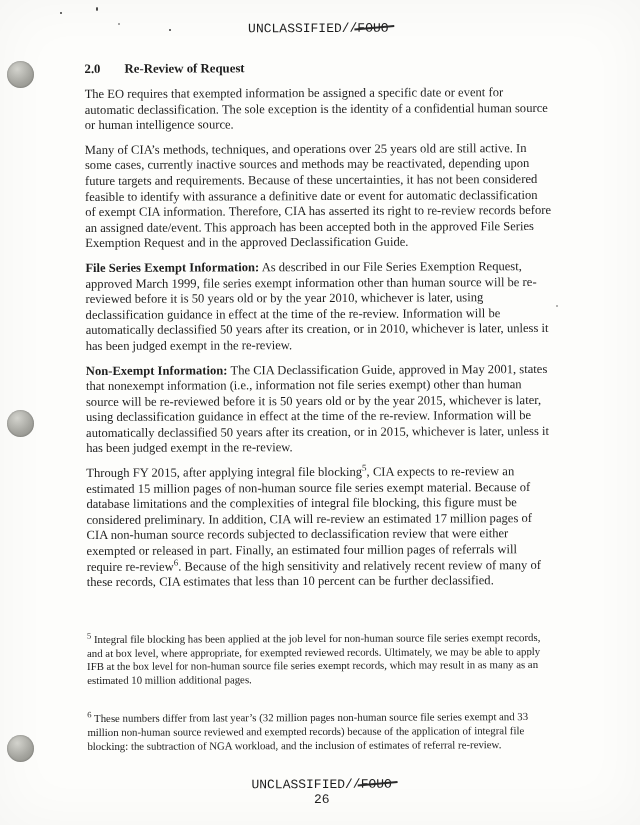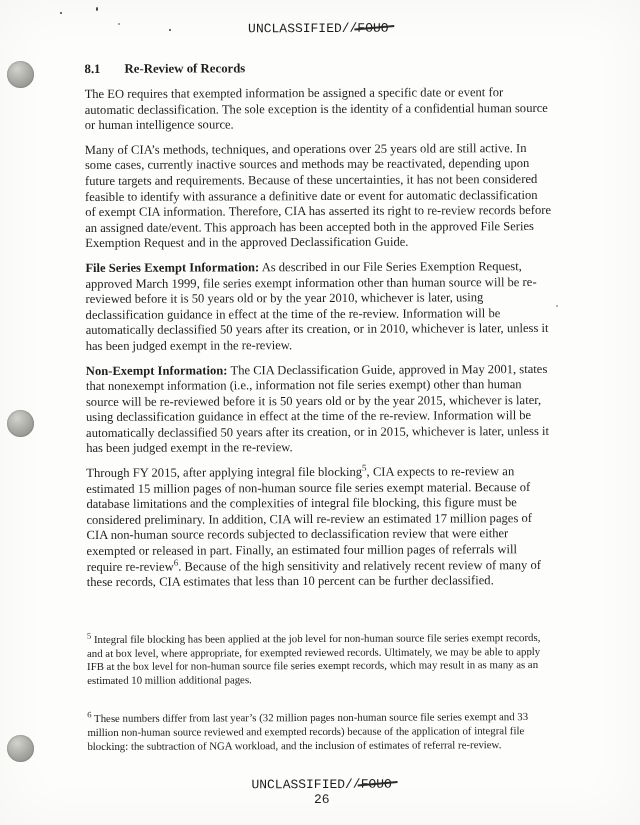--- a/index.html
+++ b/index.html
@@ -118,21 +118,21 @@
   <div class="speck speck-4"></div>
   <div class="speck speck-5"></div>
 
   <div class="tilt">
 
     <div class="classification top"><span>UNCLASSIFIED//</span><span class="struck">FOUO</span></div>
 
     <div class="content">
 
       <div class="section-heading">
-        <span class="sec-num">8.1</span><span>Re-Review of Records</span>
+        <span class="sec-num">2.0</span><span>Re-Review of Request</span>
       </div>
 
       <p>The EO requires that exempted information be assigned a specific date or event for automatic declassification.  The sole exception is the identity of a confidential human source or human intelligence source.</p>
 
       <p>Many of CIA’s methods, techniques, and operations over 25 years old are still active.  In some cases, currently inactive sources and methods may be reactivated, depending upon future targets and requirements.  Because of these uncertainties, it has not been considered feasible to identify with assurance a definitive date or event for automatic declassification of exempt CIA information. Therefore, CIA has asserted its right to re-review records before an assigned date/event.  This approach has been accepted both in the approved File Series Exemption Request and in the approved Declassification Guide.</p>
 
       <p><span class="lead">File Series Exempt Information:</span><span> As described in our File Series Exemption Request, approved March 1999, file series exempt information other than human source will be re-reviewed before it is 50 years old or by the year 2010, whichever is later, using declassification guidance in effect at the time of the re-review.  Information will be automatically declassified 50 years after its creation, or in 2010, whichever is later, unless it has been judged exempt in the re-review.</span></p>
 
       <p><span class="lead">Non-Exempt Information:</span><span> The CIA Declassification Guide, approved in May 2001, states that nonexempt information (i.e., information not file series exempt) other than human source will be re-reviewed before it is 50 years old or by the year 2015, whichever is later, using declassification guidance in effect at the time of the re-review.  Information will be automatically declassified 50 years after its creation, or in 2015, whichever is later, unless it has been judged exempt in the re-review.</span></p>
 

